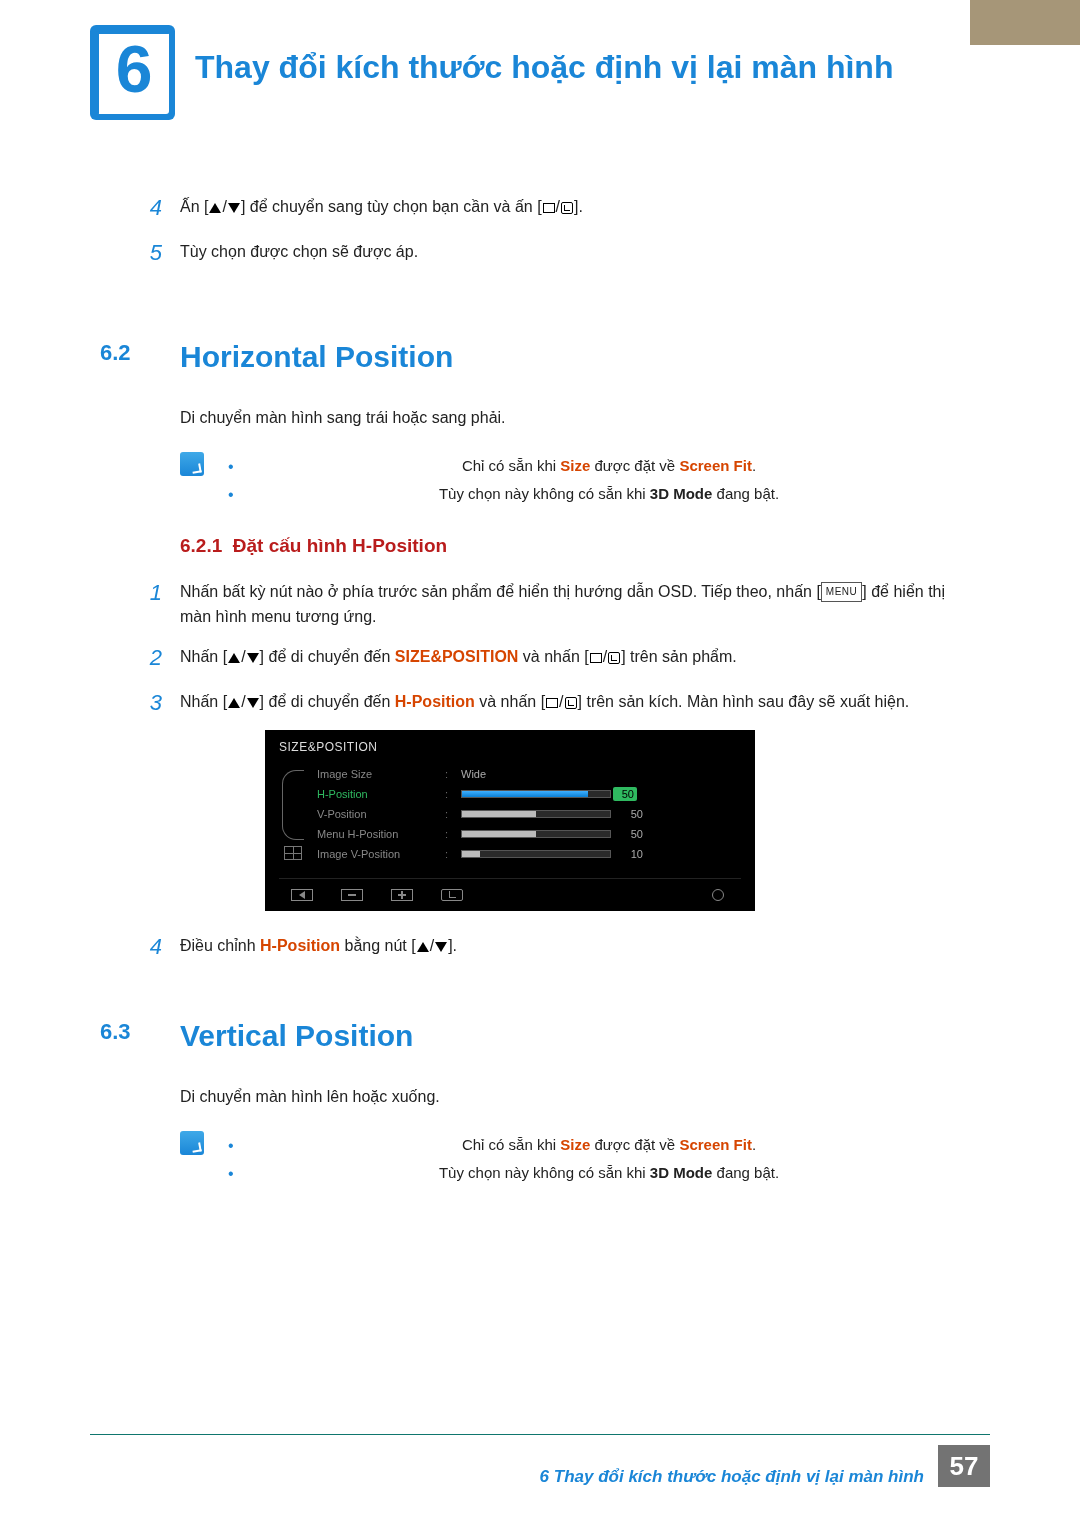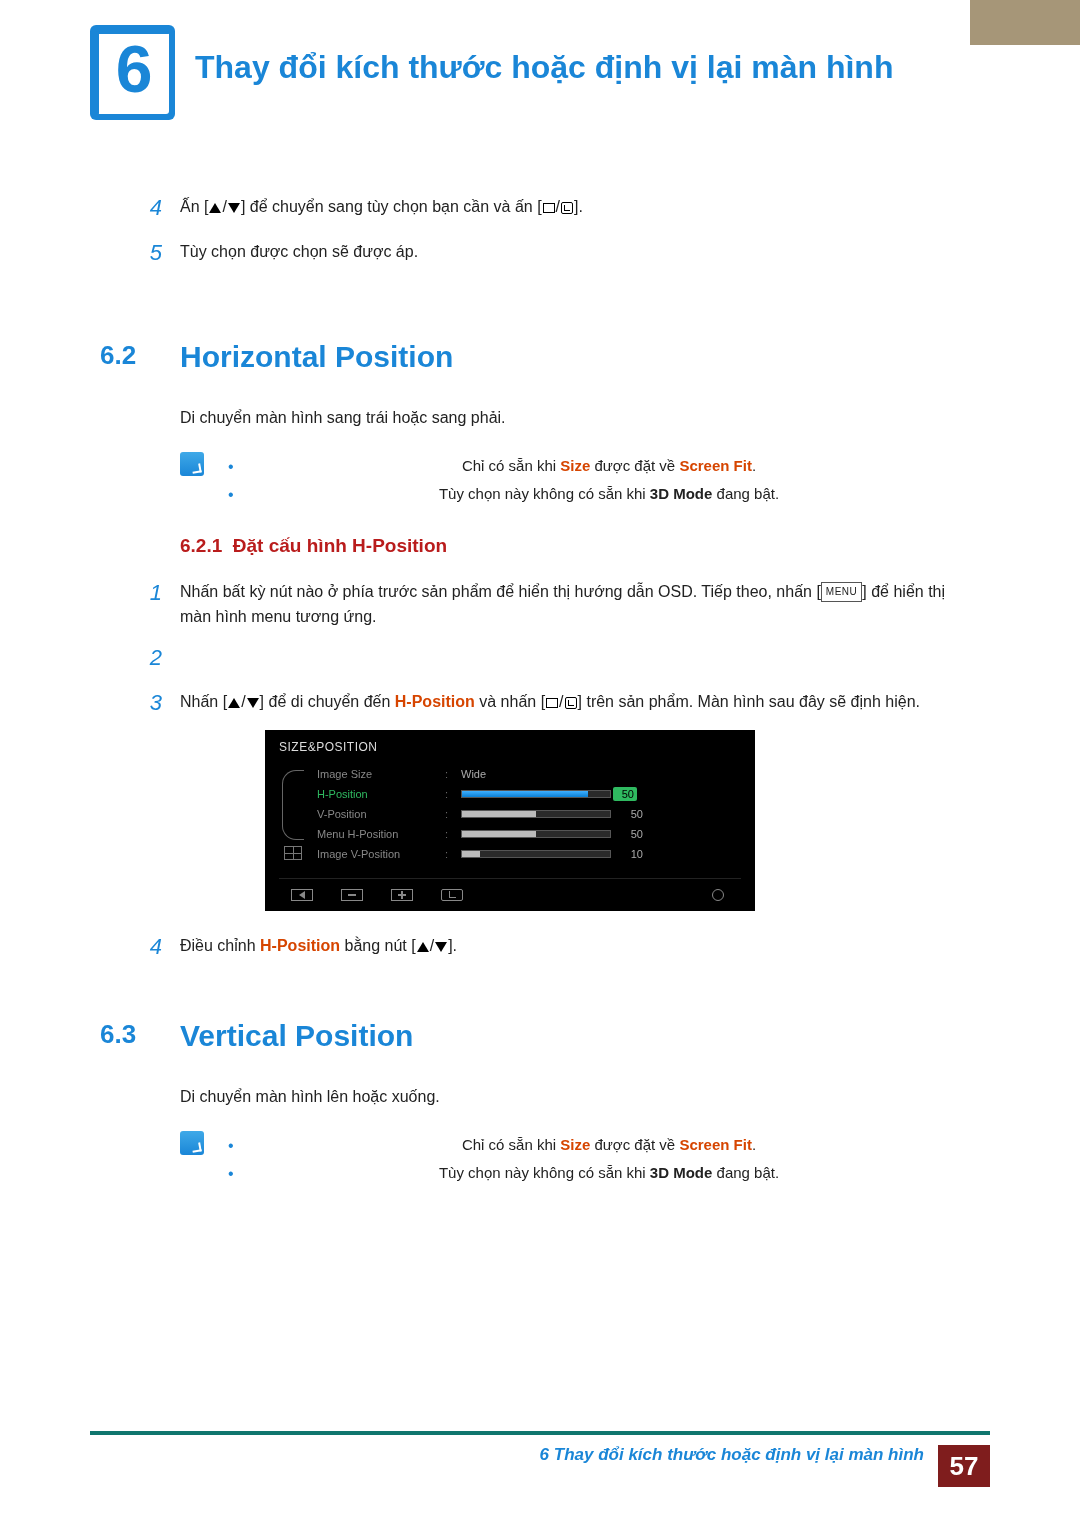--- a/index.html
+++ b/index.html
@@ -84,21 +84,21 @@
   .sq-icon { display:inline-block; width:12px; height:10px; border:1.5px solid #000; vertical-align:middle; }
   .ret-icon { display:inline-block; width:12px; height:12px; border:1.5px solid #000; border-radius:2px; vertical-align:middle; position:relative; }
   .ret-icon::after { content:""; position:absolute; right:2px; bottom:2px; width:5px; height:5px; border-bottom:1.5px solid #000; border-left:1.5px solid #000; }
   .menu-box {
     display:inline-block; font-size:10px; padding:1px 4px; border:1px solid #555; vertical-align:middle; letter-spacing:0.5px;
   }
 
   .section-row { display:flex; margin-top: 70px; margin-bottom: 30px; }
   .section-num {
     width: 80px;
-    font-size: 26px;
+    font-size: 22px;
     font-weight: bold;
     color: #1a86d7;
   }
   .section-title {
     font-size: 30px;
     font-weight: bold;
     color: #1a86d7;
   }
   .para { margin-left: 80px; font-size: 16px; line-height: 1.7; margin-bottom: 20px; }
 
@@ -197,30 +197,30 @@
   .osd-ico.plus::after { content:""; width:1.5px; height:8px; background:#888; position:absolute;}
   .osd-ico.ret { border-radius:2px;}
   .osd-ico.ret::after { content:""; width:6px; height:6px; border-bottom:1.5px solid #888; border-left:1.5px solid #888; margin-top:-2px;}
   .osd-ico.power { border:none;}
   .osd-ico.power::after { content:""; width:10px; height:10px; border:1.5px solid #888; border-radius:50%; display:block;}
 
   
   .page-footer {
     position:absolute;
     bottom: 40px; left: 90px; right: 90px;
-    border-top: 4px solid #0f766e;
+    border-top: 1px solid #0f766e;
     padding-top: 10px;
-    display:flex; justify-content:flex-end; align-items:flex-start;
+    display:flex; justify-content:flex-end; align-items:flex-end;
     gap: 14px;
   }
   .footer-text {
     color:#1a86d7; font-weight:bold; font-size:17px; font-style:italic;
   }
   .footer-page {
-    background:#7f1d1d; color:#fff; width:52px; height:42px;
+    background:#737373; color:#fff; width:52px; height:42px;
     display:flex; align-items:center; justify-content:center;
     font-size:26px; font-weight:bold;
   }
 </style>
 </head>
 <body>
 
 <div class="right-band"></div>
 
 <div class="chapter-block">
@@ -267,26 +267,29 @@
 
   <div class="step-line">
     <div class="step-num">1</div>
     <div class="step-text">
       <span>Nhấn bất kỳ nút nào ở phía trước sản phẩm để hiển thị hướng dẫn OSD. Tiếp theo, nhấn [</span><span class="menu-box">MENU</span><span>] để hiển thị màn hình menu tương ứng.</span>
     </div>
   </div>
 
   <div class="step-line">
     <div class="step-num">2</div>
+    <div class="step-text">
+      <span>Nhấn [</span><span class="tri up icon-inline"></span>/<span class="tri down icon-inline"></span><span>] để di chuyển đến </span><span class="hl-red">SIZE&amp;POSITION</span><span> và nhấn [</span><span class="sq-icon icon-inline"></span>/<span class="ret-icon icon-inline"></span><span>] trên sản phẩm.</span>
+    </div>
   </div>
 
   <div class="step-line">
     <div class="step-num">3</div>
     <div class="step-text">
-      <span>Nhấn [</span><span class="tri up icon-inline"></span>/<span class="tri down icon-inline"></span><span>] để di chuyển đến </span><span class="hl-red">H-Position</span><span> và nhấn [</span><span class="sq-icon icon-inline"></span>/<span class="ret-icon icon-inline"></span><span>] trên sản phẩm. Màn hình sau đây sẽ định hiện.</span>
+      <span>Nhấn [</span><span class="tri up icon-inline"></span>/<span class="tri down icon-inline"></span><span>] để di chuyển đến </span><span class="hl-red">H-Position</span><span> và nhấn [</span><span class="sq-icon icon-inline"></span>/<span class="ret-icon icon-inline"></span><span>] trên sản kích. Màn hình sau đây sẽ xuất hiện.</span>
     </div>
   </div>
 
   <div class="osd">
     <div class="osd-title">SIZE&amp;POSITION</div>
     <div class="osd-body">
       <div class="osd-side">
         <div class="curve"></div>
         <div class="osd-grid-icon"></div>
       </div>

